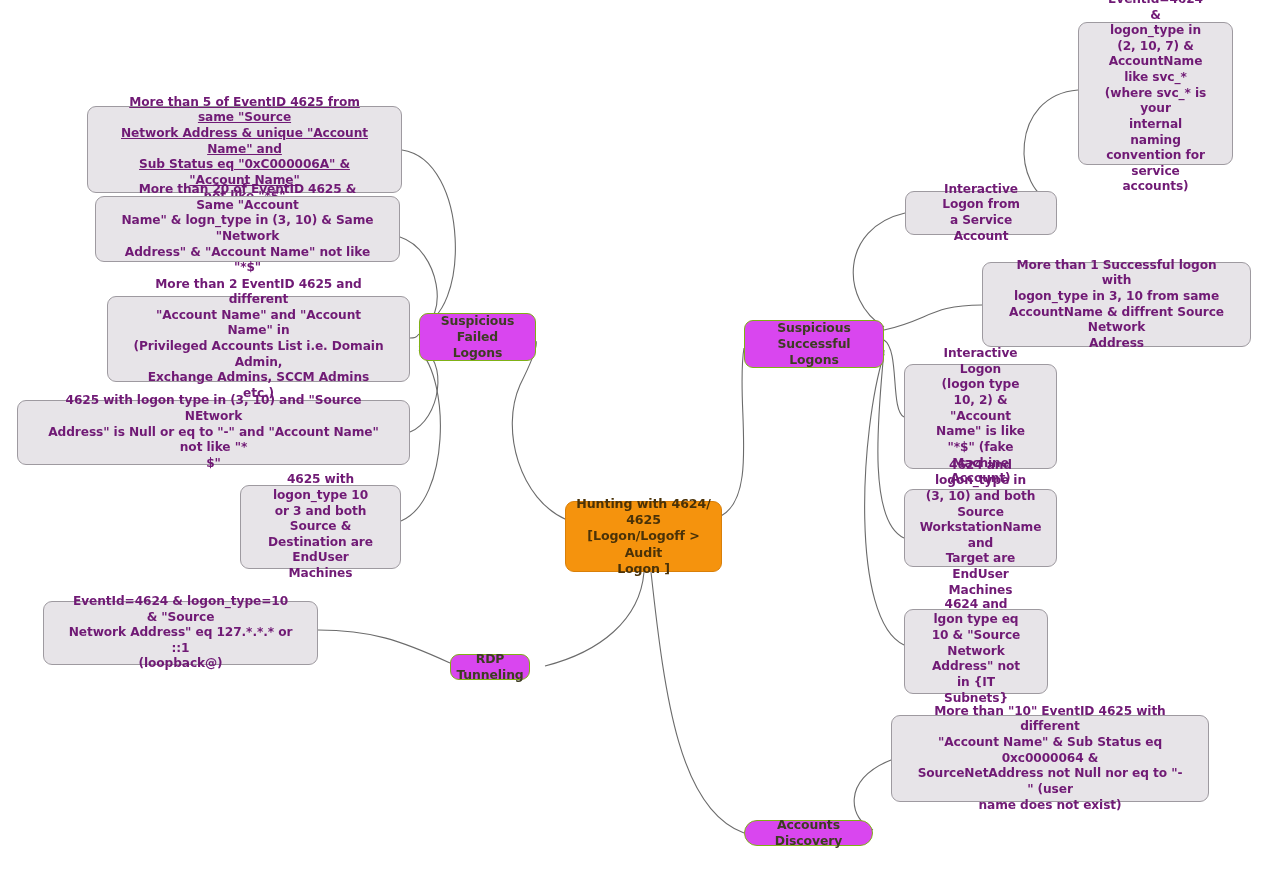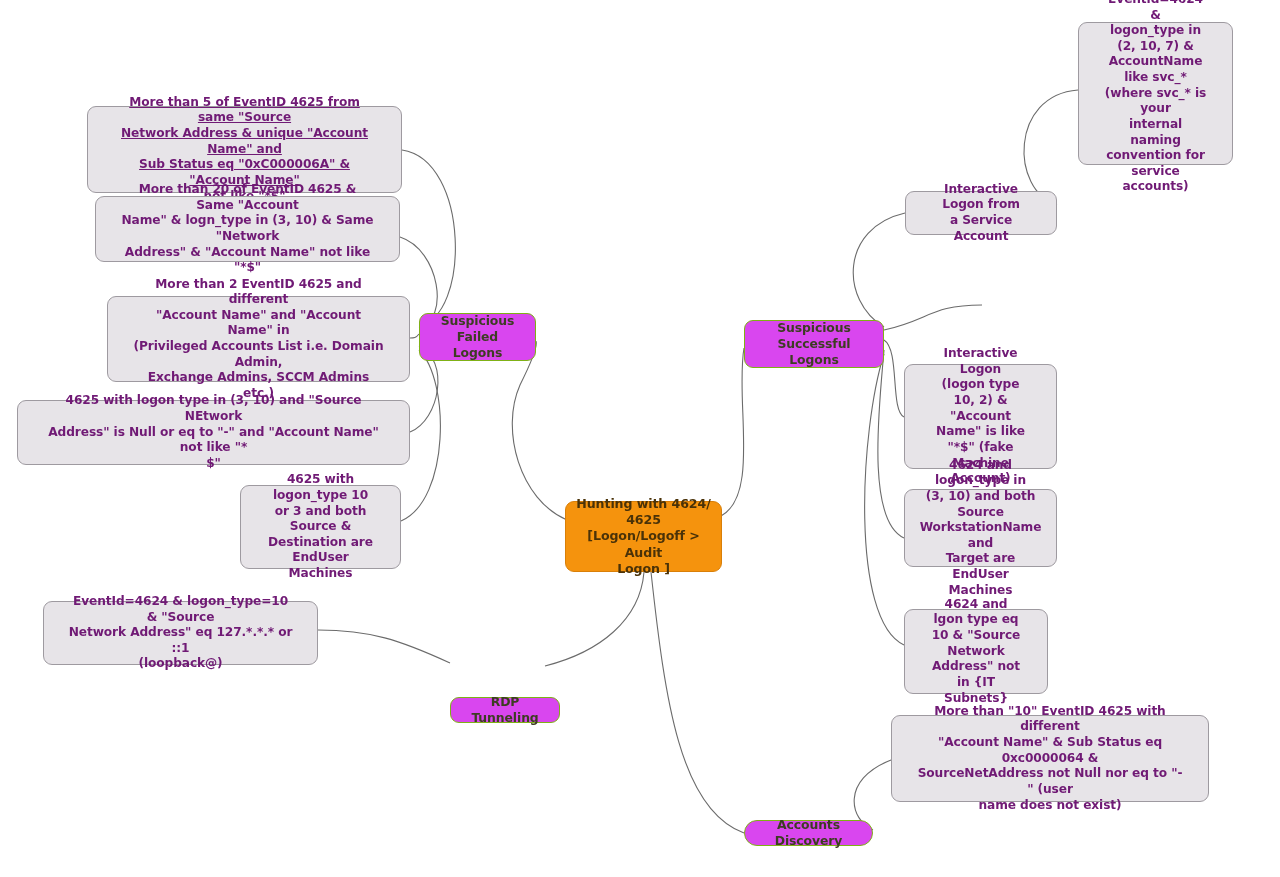--- a/index.html
+++ b/index.html
@@ -103,21 +103,21 @@
   <div class="node root" style="left:565px; top:501px; width:157px; height:71px;">Hunting with 4624/ 4625
 [Logon/Logoff &gt; Audit
 Logon ]</div>
 
   <div class="node branch" style="left:419px; top:313px; width:117px; height:48px;">Suspicious Failed
 Logons</div>
 
   <div class="node branch" style="left:744px; top:320px; width:140px; height:48px;">Suspicious Successful
 Logons</div>
 
-  <div class="node branch" style="left:450px; top:654px; width:110px; height:26px;margin-top:43px;">RDP Tunneling</div>
+  <div class="node branch" style="left:450px; top:654px; width:80px; height:26px;">RDP Tunneling</div>
 
   <div class="node branch" style="left:744px; top:820px; width:129px; height:26px;border-radius:13px;">Accounts Discovery</div>
 
   <div class="node leaf" style="left:87px; top:106px; width:315px; height:87px;text-decoration:underline;">More than 5 of EventID 4625 from same "Source
 Network Address &amp; unique "Account Name" and
 Sub Status eq "0xC000006A" &amp; "Account Name"
 not like "*$"</div>
 
   <div class="node leaf" style="left:95px; top:196px; width:305px; height:66px;">More than 20 of EventID 4625 &amp; Same "Account
 Name" &amp; logn_type in (3, 10) &amp; Same "Network
@@ -145,20 +145,24 @@
 logon_type in (2, 10, 7) &amp;
 AccountName like svc_*
 (where svc_* is your
 internal naming
 convention for service
 accounts)</div>
 
   <div class="node leaf" style="left:905px; top:191px; width:152px; height:44px;">Interactive Logon from
 a Service Account</div>
 
+  <div class="node leaf" style="left:982px; top:262px; width:269px; height:85px;">More than 1 Successful logon with
+logon_type in 3, 10 from same
+AccountName &amp;  diffrent Source Network
+Address</div>
 
   <div class="node leaf" style="left:904px; top:364px; width:153px; height:105px;">Interactive Logon
 (logon type 10, 2) &amp;
 "Account Name" is like
 "*$" (fake Machine
 Account)</div>
 
   <div class="node leaf" style="left:904px; top:489px; width:153px; height:78px;">4624 and logon_type in
 (3, 10) and both Source
 WorkstationName and

